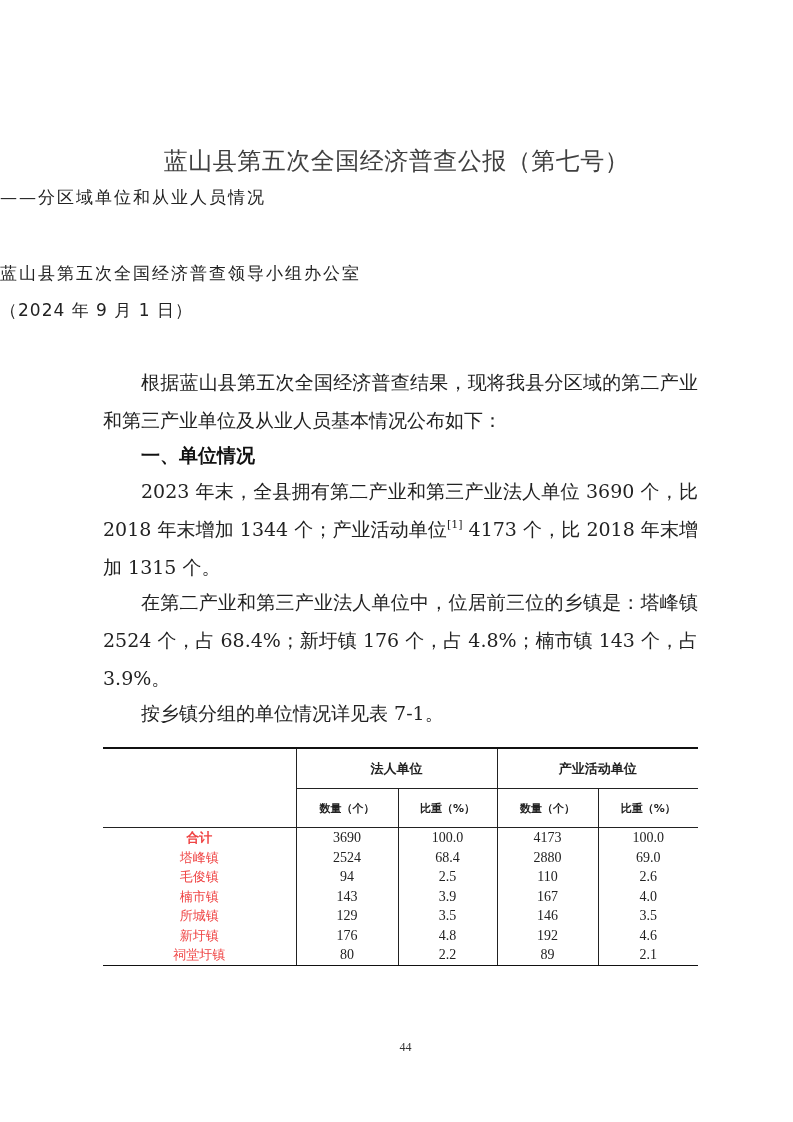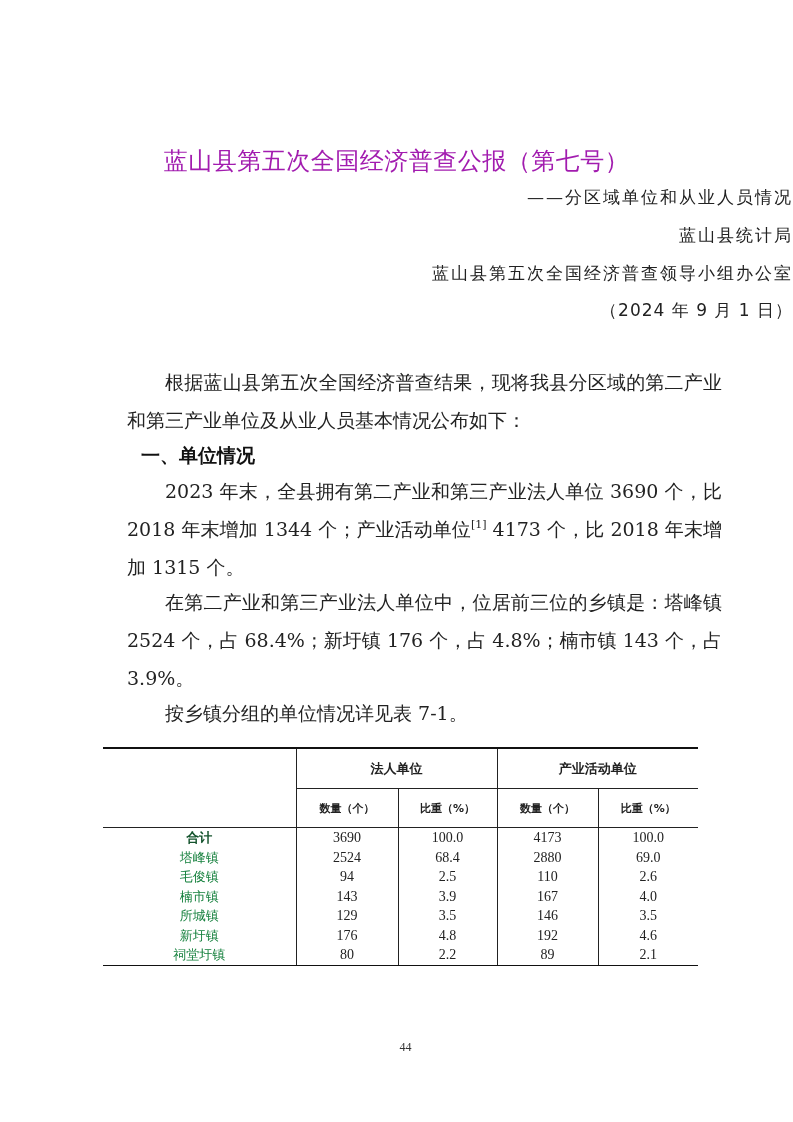--- a/index.html
+++ b/index.html
@@ -1,29 +1,29 @@
 <!DOCTYPE html>
 <html><head>
 <meta charset="utf-8">
 <style>
   html, body { margin: 0; padding: 0; background: #ffffff; }
   body { width: 793px; height: 1122px; position: relative; overflow: hidden; color: #111; }
   .page { position: absolute; left: 0; top: 0; width: 793px; height: 1122px; }
 
   .title { position: absolute; left: 0; width: 793px; text-align: center;
-    font-family: "DejaVu Sans", sans-serif; font-size: 24px; top: 144px; line-height: 34px; color: #a21caf; letter-spacing: 0.5px; }
-  .sub { position: absolute; left: 0; width: 793px; text-align: right;
+    font-family: "DejaVu Sans", sans-serif; font-size: 24px; top: 144px; line-height: 34px; color: #404040; letter-spacing: 0.5px; }
+  .sub { position: absolute; left: 0; width: 793px; text-align: left;
     font-family: "DejaVu Serif", serif; font-size: 17px; letter-spacing: 2px; color: #222; }
   .sub1 { top: 186px; }
   .sub2 { top: 224px; }
   .sub3 { top: 262px; }
   .sub4 { top: 299px; font-family: "DejaVu Sans", sans-serif; letter-spacing: 1px; }
 
   .para { position: absolute; left: 103px; width: 595px; font-family: "DejaVu Serif", serif;
-    font-size: 19px; line-height: 38px; color: #222; text-align: justify; margin-left: 24px; }
+    font-size: 19px; line-height: 38px; color: #222; text-align: justify; }
   .indent { text-indent: 38px; }
   .p1 { top: 363px; }
   .h1 { position: absolute; left: 141px; top: 436px; font-family: "DejaVu Sans", sans-serif; font-size: 19px; font-weight: bold; color: #111; line-height: 38px; }
   .p2 { top: 472px; }
   .p3 { top: 583px; }
   .p4 { top: 694px; }
   sup { font-size: 11px; vertical-align: 8px; line-height: 0; }
 
   .tcap { position: absolute; left: 0; width: 793px; top: 722px; text-align: center;
     font-family: "DejaVu Sans", sans-serif; font-weight: bold; font-size: 14px; color: #111; }
@@ -31,35 +31,34 @@
 
   table.data { position: absolute; left: 103px; top: 747px; width: 595px; border-collapse: collapse;
     font-family: "Liberation Serif", serif; font-size: 14px; color: #222; }
   table.data th, table.data td { padding: 0; text-align: center; }
   table.data thead tr.r1 th { border-top: 2px solid #111; height: 39px; font-family: "DejaVu Sans", sans-serif; font-weight: bold; font-size: 13px; }
   table.data thead tr.r2 th { height: 38px; font-family: "DejaVu Sans", sans-serif; font-weight: bold; font-size: 11px; border-top: 1px solid #222; border-bottom: 1px solid #222; }
   table.data th.corner { border-bottom: 1px solid #222; }
   table.data .vl { border-left: 1px solid #222; }
   table.data tbody td { height: 19.5px; line-height: 19.5px; }
   table.data tbody tr:last-child td { border-bottom: 1px solid #111; }
-  table.data td.rowlabel { font-family: "DejaVu Sans", sans-serif; font-size: 13px; color: #15803d; }
-  table.data tr.total td.rowlabel { font-weight: bold; color: #14532d; }
+  table.data td.rowlabel { font-family: "DejaVu Sans", sans-serif; font-size: 13px; color: #ef4444; }
+  table.data tr.total td.rowlabel { font-weight: bold; color: #ef4444; }
   col.c0 { width: 193px; } col.c1 { width: 102px; } col.c2 { width: 99px; } col.c3 { width: 101px; } col.c4 { width: 100px; }
 
   .pageno { position: absolute; left: 9px; width: 793px; top: 1040px; text-align: center;
     font-family: "Liberation Serif", serif; font-size: 12px; color: #333; }
 </style>
 </head>
 <body>
 
 <div class="page">
 
   <div class="title">蓝山县第五次全国经济普查公报（第七号）</div>
   <div class="sub sub1">——分区域单位和从业人员情况</div>
-  <div class="sub sub2">蓝山县统计局</div>
   <div class="sub sub3">蓝山县第五次全国经济普查领导小组办公室</div>
   <div class="sub sub4">（2024 年 9 月 1 日）</div>
 
   <div class="para indent p1">根据蓝山县第五次全国经济普查结果，现将我县分区域的第二产业和第三产业单位及从业人员基本情况公布如下：</div>
 
   <div class="h1">一、单位情况</div>
 
   <div class="para indent p2"><span>2023 年末，全县拥有第二产业和第三产业法人单位 3690 个，比 2018 年末增加 1344 个；产业活动单位</span><sup>[1]</sup><span> 4173 个，比 2018 年末增加 1315 个。</span></div>
 
   <div class="para indent p3">在第二产业和第三产业法人单位中，位居前三位的乡镇是：塔峰镇 2524 个，占 68.4%；新圩镇 176 个，占 4.8%；楠市镇 143 个，占 3.9%。</div>

